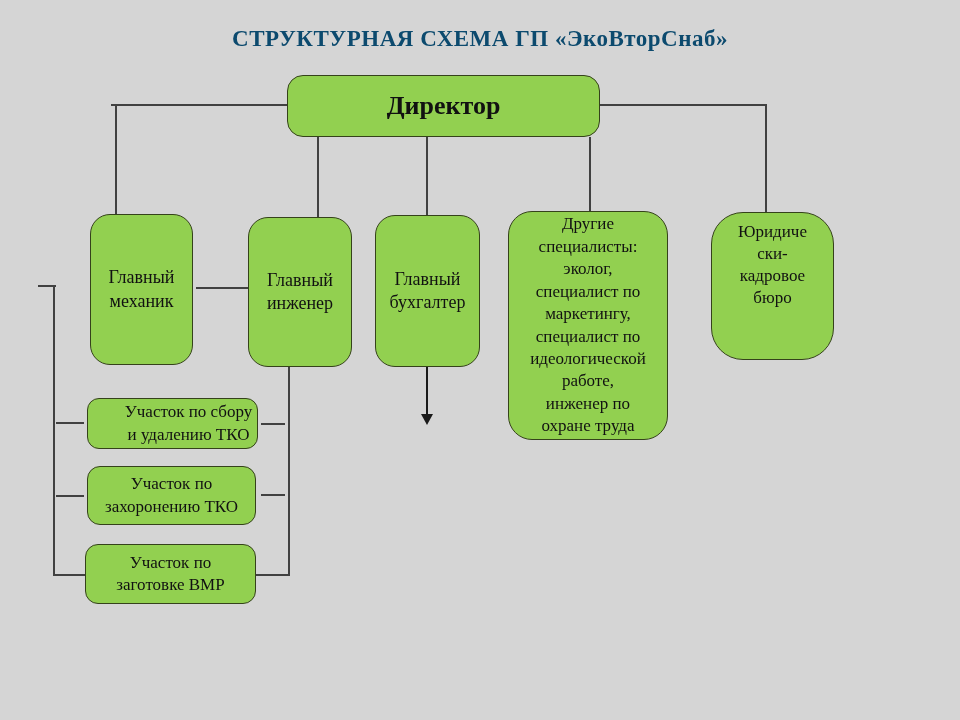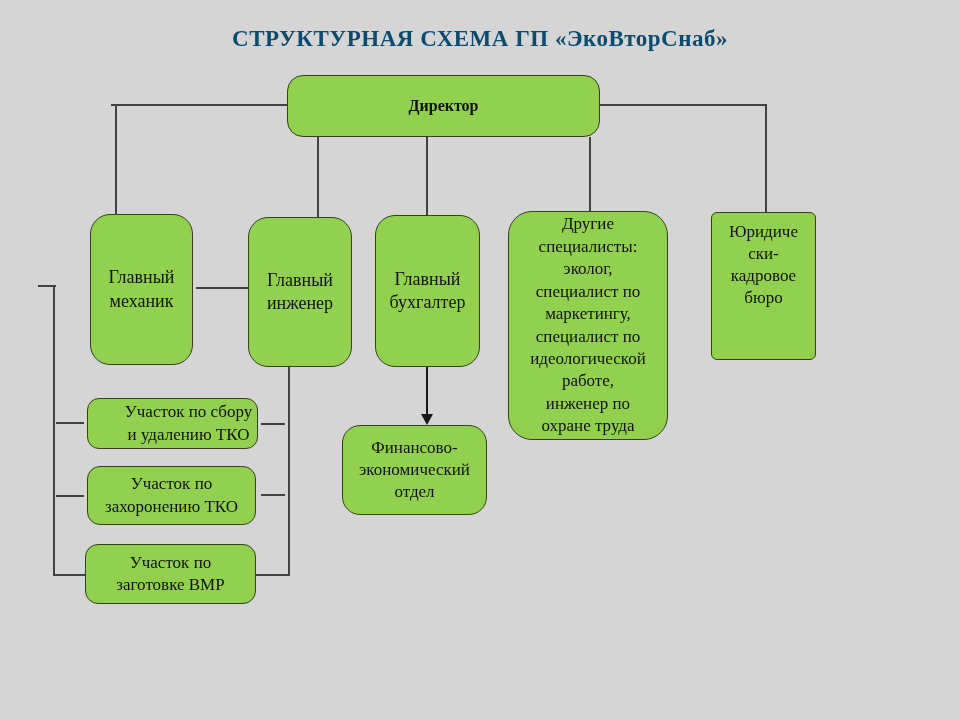--- a/index.html
+++ b/index.html
@@ -26,31 +26,31 @@
     box-sizing:border-box;
     display:flex;align-items:center;justify-content:center;
     text-align:center;
     color:#111;
     white-space:pre-line;
     line-height:1.3;
   }
   .director{
     left:287px;top:75px;width:313px;height:62px;
     border-radius:16px;
-    font-size:16px;font-weight:bold;
+    font-size:26px;font-weight:bold;
   }
   .mechanic{left:90px;top:214px;width:103px;height:151px;border-radius:20px;font-size:18px;}
   .engineer{left:248px;top:217px;width:104px;height:150px;border-radius:20px;font-size:18px;}
   .accountant{left:375px;top:215px;width:105px;height:152px;border-radius:20px;font-size:18px;}
   .specialists{
     left:508px;top:211px;width:160px;height:229px;border-radius:24px;
     font-size:17px;line-height:1.32;
   }
   .legal{
-    left:711px;top:212px;width:105px;height:148px;border-radius:6px;
+    left:711px;top:212px;width:123px;height:148px;border-radius:32px;
     font-size:17px;align-items:flex-start;padding-top:8px;
   }
   .finance{left:342px;top:425px;width:145px;height:90px;border-radius:18px;font-size:17px;}
   .unit1{left:87px;top:398px;width:171px;height:51px;border-radius:12px;font-size:17px;padding-left:32px;}
   .unit2{left:87px;top:466px;width:169px;height:59px;border-radius:13px;font-size:17px;}
   .unit3{left:85px;top:544px;width:171px;height:60px;border-radius:13px;font-size:17px;}
   .line{position:absolute;background:#414141;}
   .arrowline{position:absolute;background:#1a1a1a;}
   .arrowhead{
     position:absolute;width:0;height:0;
@@ -103,23 +103,20 @@
 маркетингу,
 специалист по
 идеологической
 работе,
 инженер по
 охране труда</div>
   <div class="box legal">Юридиче
 ски-
 кадровое
 бюро</div>
-  <div class="box finance">Финансово-
-экономический
-отдел</div>
   <div class="box unit1">Участок по сбору
 и удалению ТКО</div>
   <div class="box unit2">Участок по
 захоронению ТКО</div>
   <div class="box unit3">Участок по
 заготовке ВМР</div>
 
 </div>
 
 </body></html>

